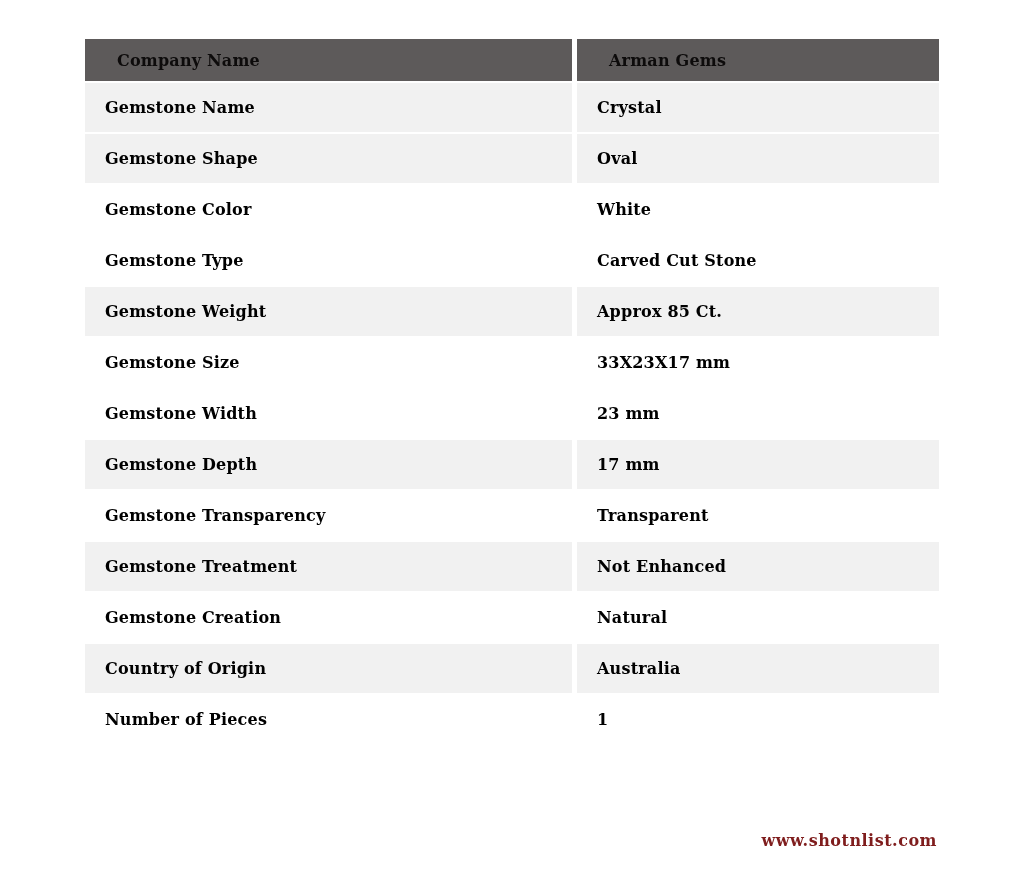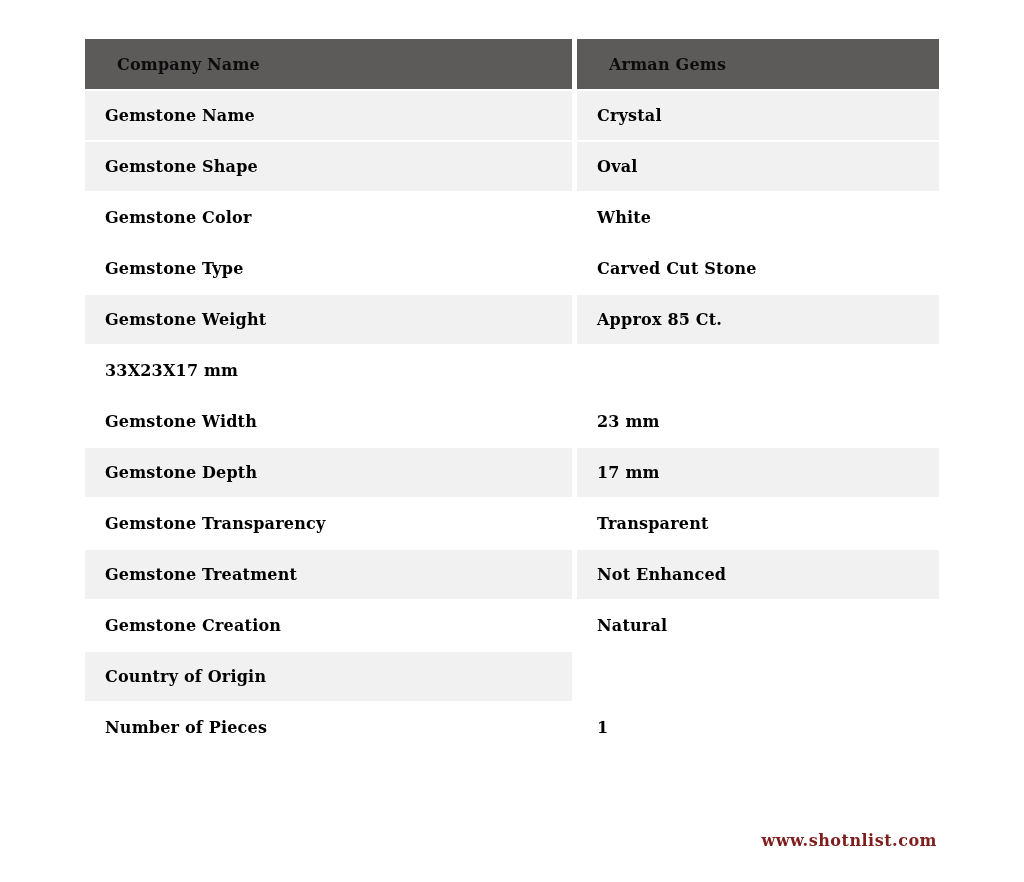--- a/index.html
+++ b/index.html
@@ -34,21 +34,21 @@
     height: 49px;
     font-size: 16px;
     font-weight: bold;
     color: #000000;
     letter-spacing: 0.2px;
   }
   .t-cell.key { width: 487px; }
   .t-cell.val { flex: 1; }
   .t-row.header .t-cell {
     background: #5d5a5a;
-    height: 50px;
+    height: 42px;
     color: #0d0b0b;
     padding-left: 32px;
   }
   .t-row.shaded .t-cell { background: #f1f1f1; }
   .t-row.plain  .t-cell { background: #ffffff; }
   .watermark {
     position: absolute;
     top: 831px;
     right: 87px;
     font-size: 16px;
@@ -87,20 +87,21 @@
     <div class="t-cell key">Gemstone Type</div>
     <div class="t-cell val">Carved Cut Stone</div>
   </div>
 
   <div class="t-row shaded">
     <div class="t-cell key">Gemstone Weight</div>
     <div class="t-cell val">Approx 85 Ct.</div>
   </div>
 
   <div class="t-row plain">
+    <div class="t-cell key">Gemstone Size</div>
     <div class="t-cell val">33X23X17 mm</div>
   </div>
 
 
   <div class="t-row plain">
     <div class="t-cell key">Gemstone Width</div>
     <div class="t-cell val">23 mm</div>
   </div>
 
   <div class="t-row shaded">
@@ -118,20 +119,21 @@
     <div class="t-cell val">Not Enhanced</div>
   </div>
 
   <div class="t-row plain">
     <div class="t-cell key">Gemstone Creation</div>
     <div class="t-cell val">Natural</div>
   </div>
 
   <div class="t-row shaded">
     <div class="t-cell key">Country of Origin</div>
+    <div class="t-cell val">Australia</div>
   </div>
 
   <div class="t-row plain">
     <div class="t-cell key">Number of Pieces</div>
     <div class="t-cell val">1</div>
   </div>
 </div>
   </div>
 
   <div class="watermark">www.shotnlist.com</div>

